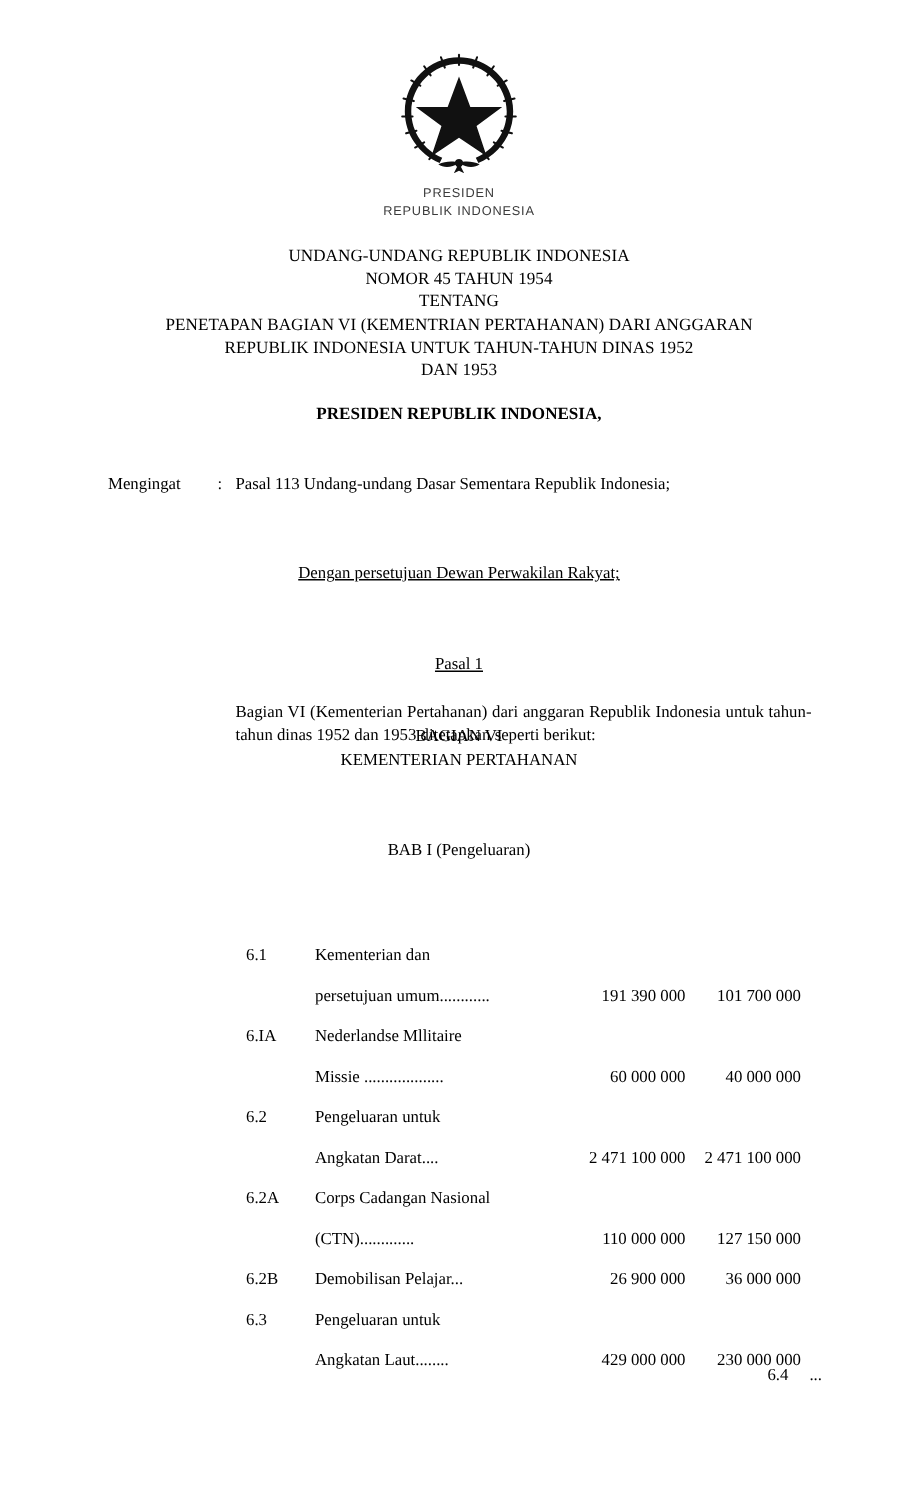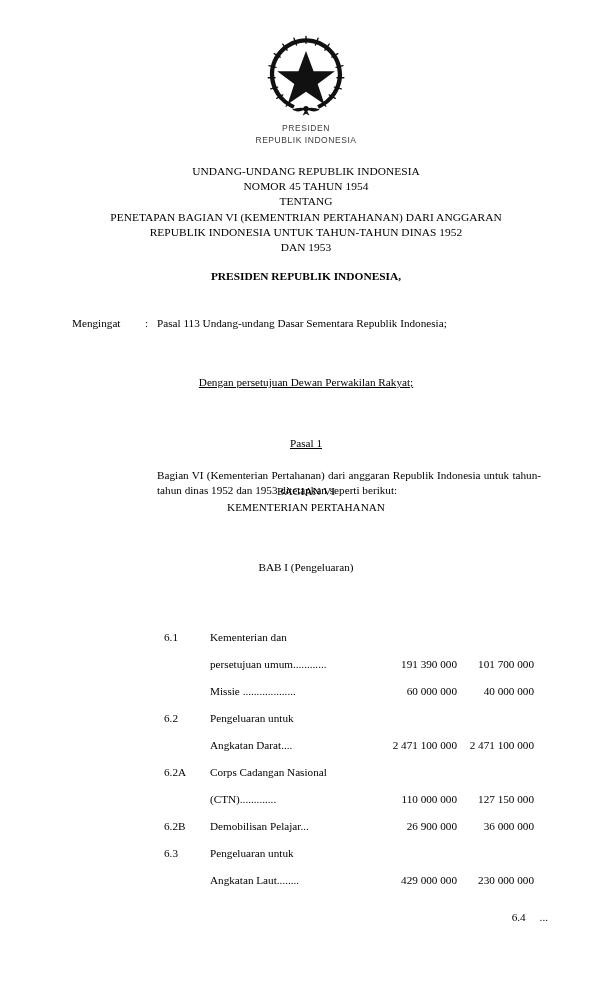--- a/index.html
+++ b/index.html
@@ -248,20 +248,26 @@
             <td class="c-val1"></td>
             <td class="c-val2"></td>
           </tr>
           <tr>
             <td class="c-num"></td>
             <td class="c-label">persetujuan umum............</td>
             <td class="c-val1">191 390 000</td>
             <td class="c-val2">101 700 000</td>
           </tr>
           <tr>
+            <td class="c-num">6.IA</td>
+            <td class="c-label">Nederlandse Mllitaire</td>
+            <td class="c-val1"></td>
+            <td class="c-val2"></td>
+          </tr>
+          <tr>
             <td class="c-num"></td>
             <td class="c-label">Missie ...................</td>
             <td class="c-val1">60 000 000</td>
             <td class="c-val2">40 000 000</td>
           </tr>
           <tr>
             <td class="c-num">6.2</td>
             <td class="c-label">Pengeluaran untuk</td>
             <td class="c-val1"></td>
             <td class="c-val2"></td>

